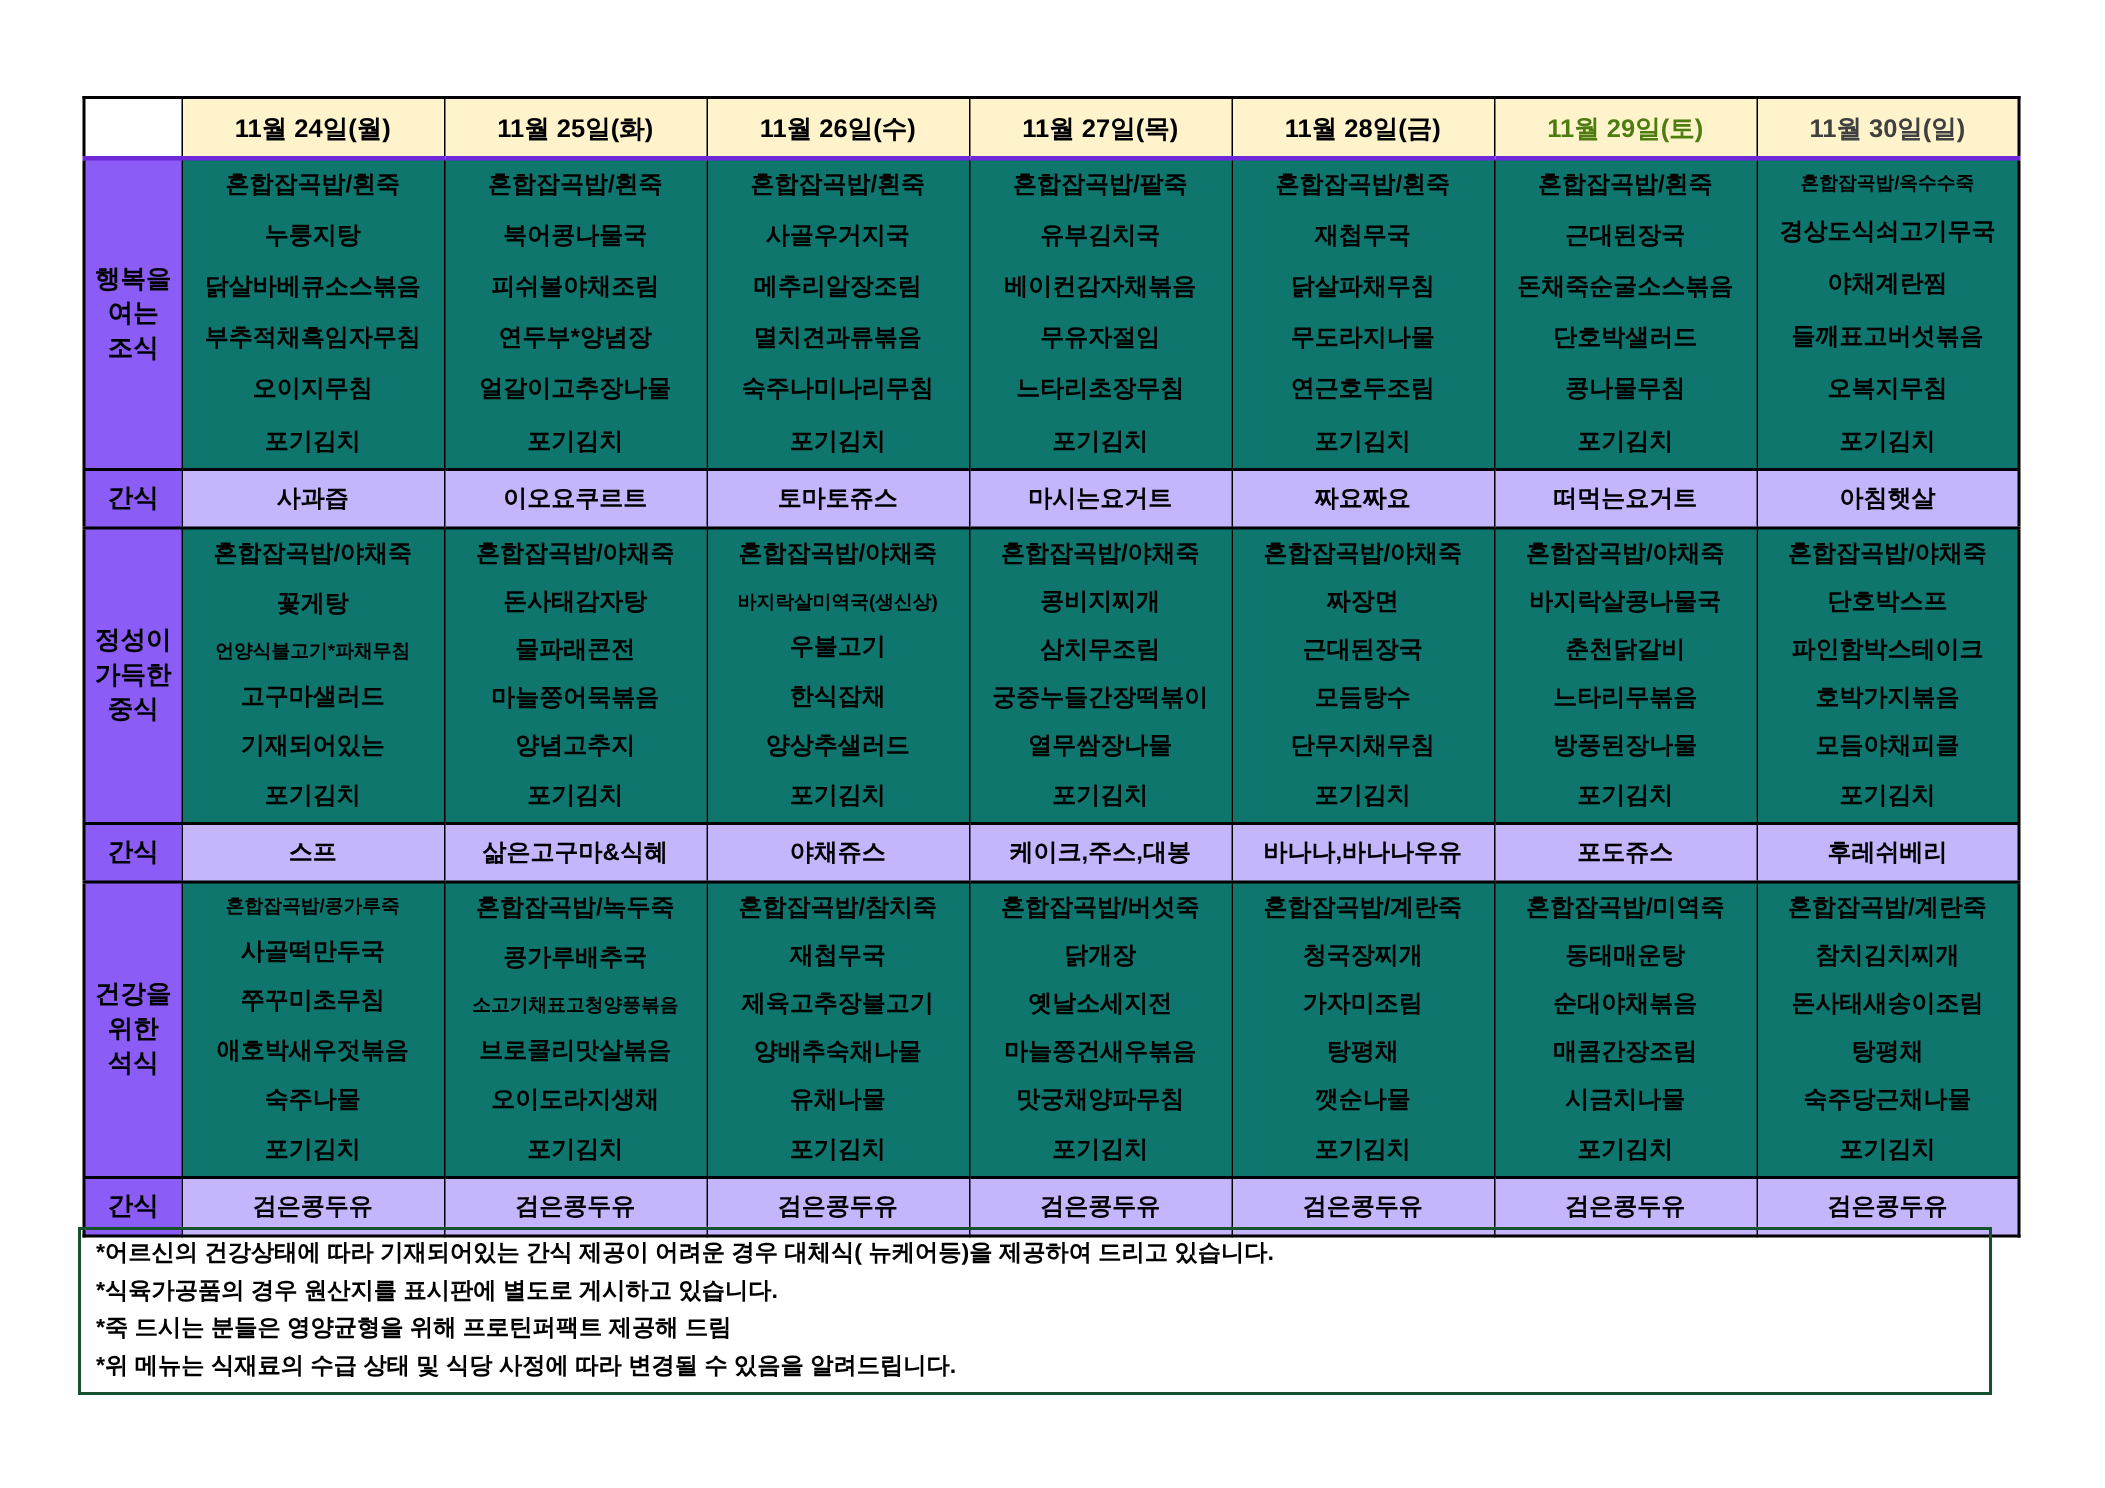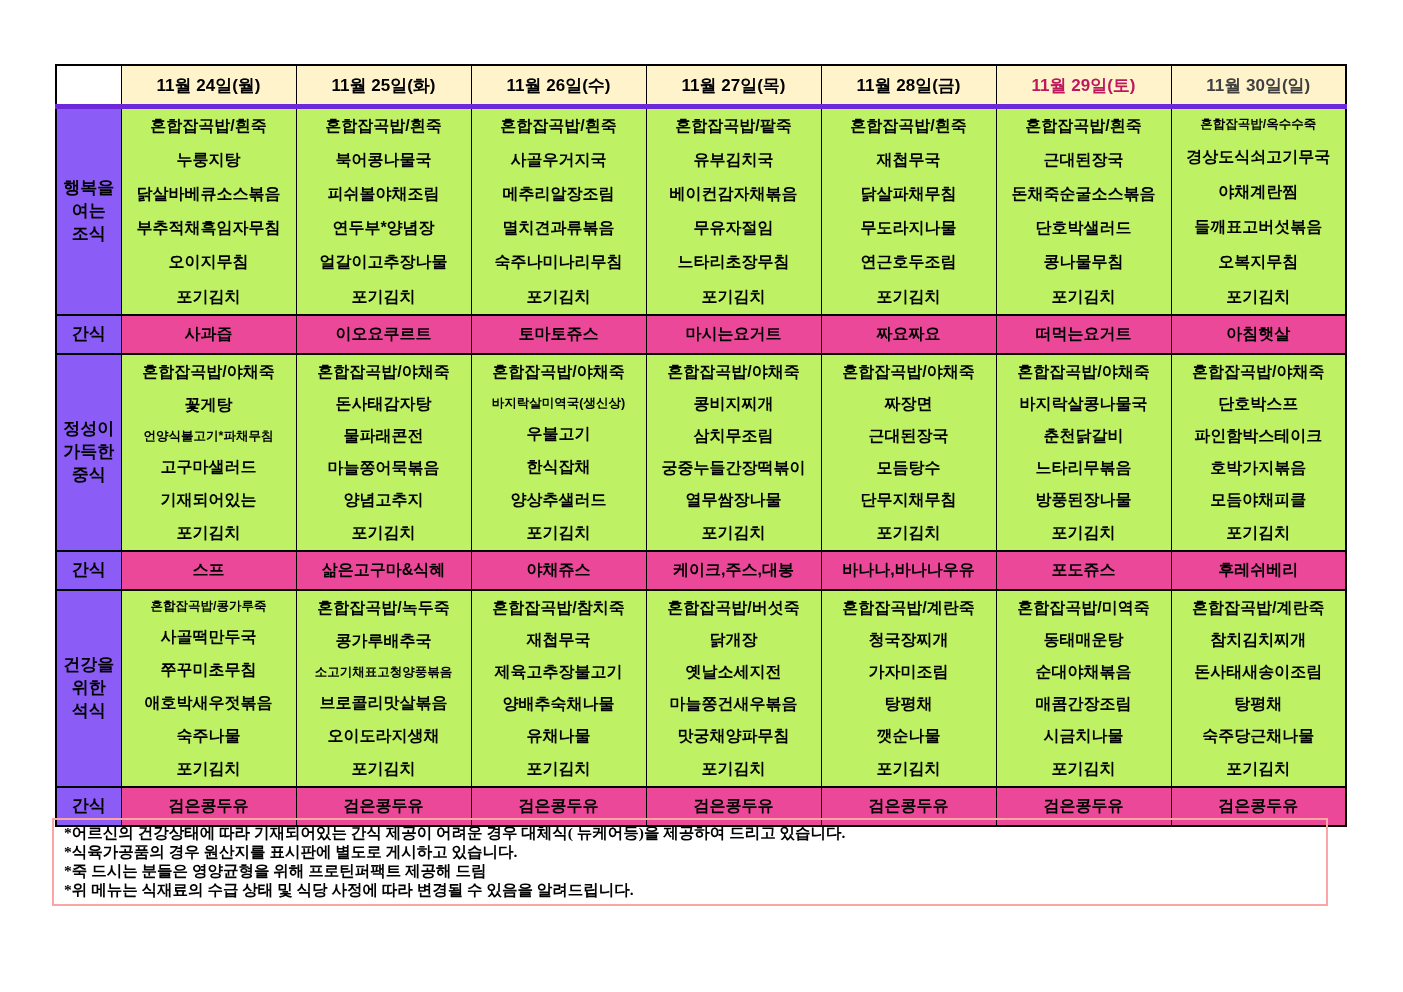--- a/index.html
+++ b/index.html
@@ -4,38 +4,37 @@
 <style>
   html,body{margin:0;padding:0;}
   body{
     width:1403px;height:992px;background:#FFFFFF;color:#000;
     font-family:"Liberation Sans","DejaVu Sans",sans-serif;
     font-weight:700;position:relative;overflow:hidden;
   }
   .table-wrap{position:absolute;left:55px;top:64px;}
   table{border-collapse:collapse;table-layout:fixed;border:2px solid #000;}
   th,td{border:1px solid #000;padding:0;margin:0;}
-  thead th{height:38px;background:#FFF3CC;font-size:17px;font-weight:700;text-align:center;vertical-align:middle;border-bottom:5px solid #6d28d9;}
+  thead th{height:38px;background:#FFF3CC;font-size:17px;font-weight:700;text-align:center;vertical-align:middle;border-bottom:3px solid #6d28d9;}
   th.corner{background:#FFFFFF;}
   td.rowlabel{background:#8b5cf6;text-align:center;vertical-align:middle;font-size:17px;line-height:1.35;}
   tr.sec td{border-top:2px solid #000;}
-  td.meal{vertical-align:middle;background:#bef264;}
+  td.meal{vertical-align:middle;background:#0f766e;}
   .items{display:flex;flex-direction:column;justify-content:space-between;height:100%;box-sizing:border-box;padding:8px 2px;}
   .item{font-size:16px;line-height:1.15;text-align:center;white-space:nowrap;overflow:hidden;}
   .item.sm{font-size:12.5px;}
   tr.s0 td{height:205px;}
   tr.s2 td,tr.s4 td{height:195px;}
   tr.s1 td,tr.s3 td,tr.s5 td{height:37px;}
-  td.snackcell{text-align:center;vertical-align:middle;font-size:16px;background:#ec4899;white-space:nowrap;}
+  td.snackcell{text-align:center;vertical-align:middle;font-size:16px;background:#c4b5fd;white-space:nowrap;}
   .notes-box{
-    position:absolute;left:52px;top:818px;width:1276px;height:88px;
-    border:2px solid #fca5a5;box-sizing:border-box;
+    position:absolute;left:52px;top:818px;width:1276px;height:112px;
+    border:2px solid #14532d;box-sizing:border-box;
     display:flex;flex-direction:column;justify-content:space-around;
     padding:4px 10px;
-    font-family:Liberation Serif, serif;
   }
   .note-line{font-size:15.5px;line-height:1.2;white-space:nowrap;}
 </style>
 </head>
 <body>
 
 <div class="table-wrap">
   <table id="menu-table">
       <colgroup>
         <col style="width: 65px;">
@@ -48,21 +47,21 @@
         <col style="width: 175px;">
       </colgroup>
       <thead>
         <tr>
           <th class="corner"></th>
           <th>11월  24일(월)</th>
           <th>11월  25일(화)</th>
           <th>11월  26일(수)</th>
           <th>11월  27일(목)</th>
           <th>11월  28일(금)</th>
-          <th style="color: #be185d; margin-top: 12px;">11월  29일(토)</th>
+          <th style="color: #4d7c0f; margin-top: 12px;">11월  29일(토)</th>
           <th style="color: #404040;">11월  30일(일)</th>
         </tr>
       </thead>
       <tbody>
         <tr class="sec s0">
           <td class="rowlabel">
             <div>행복을</div>
             <div>여는</div>
             <div>조식</div>
           </td>

